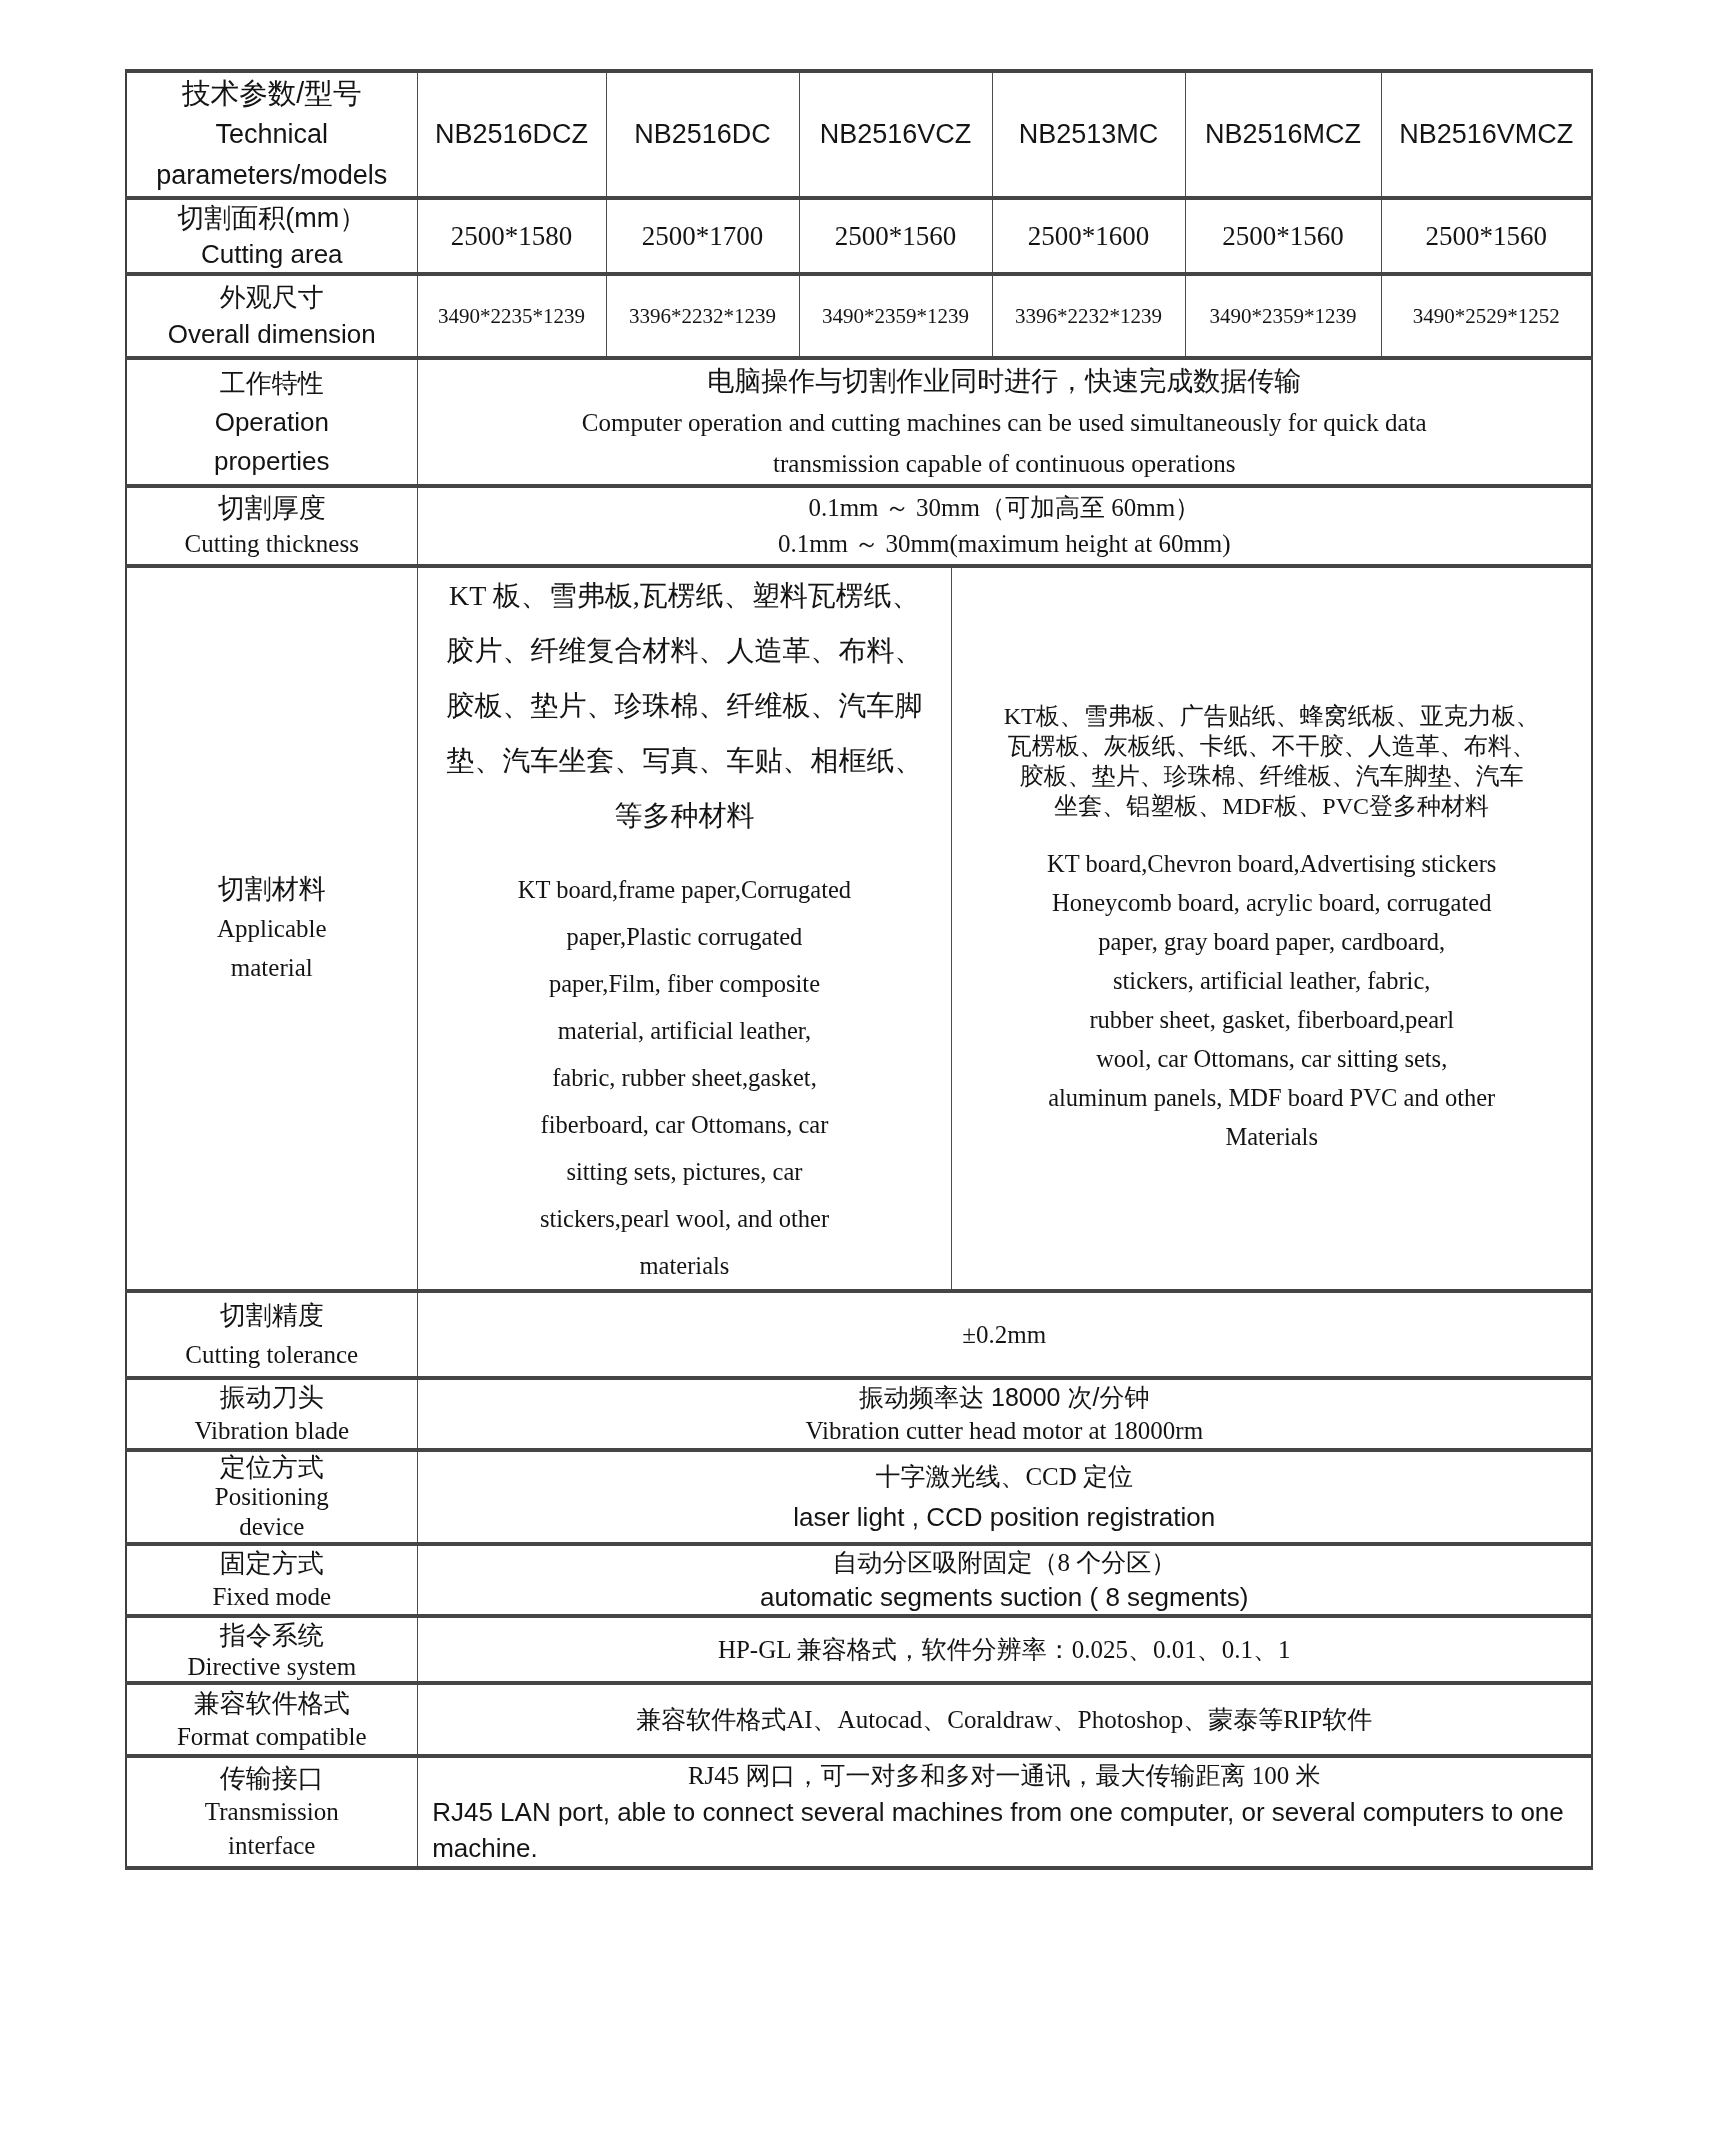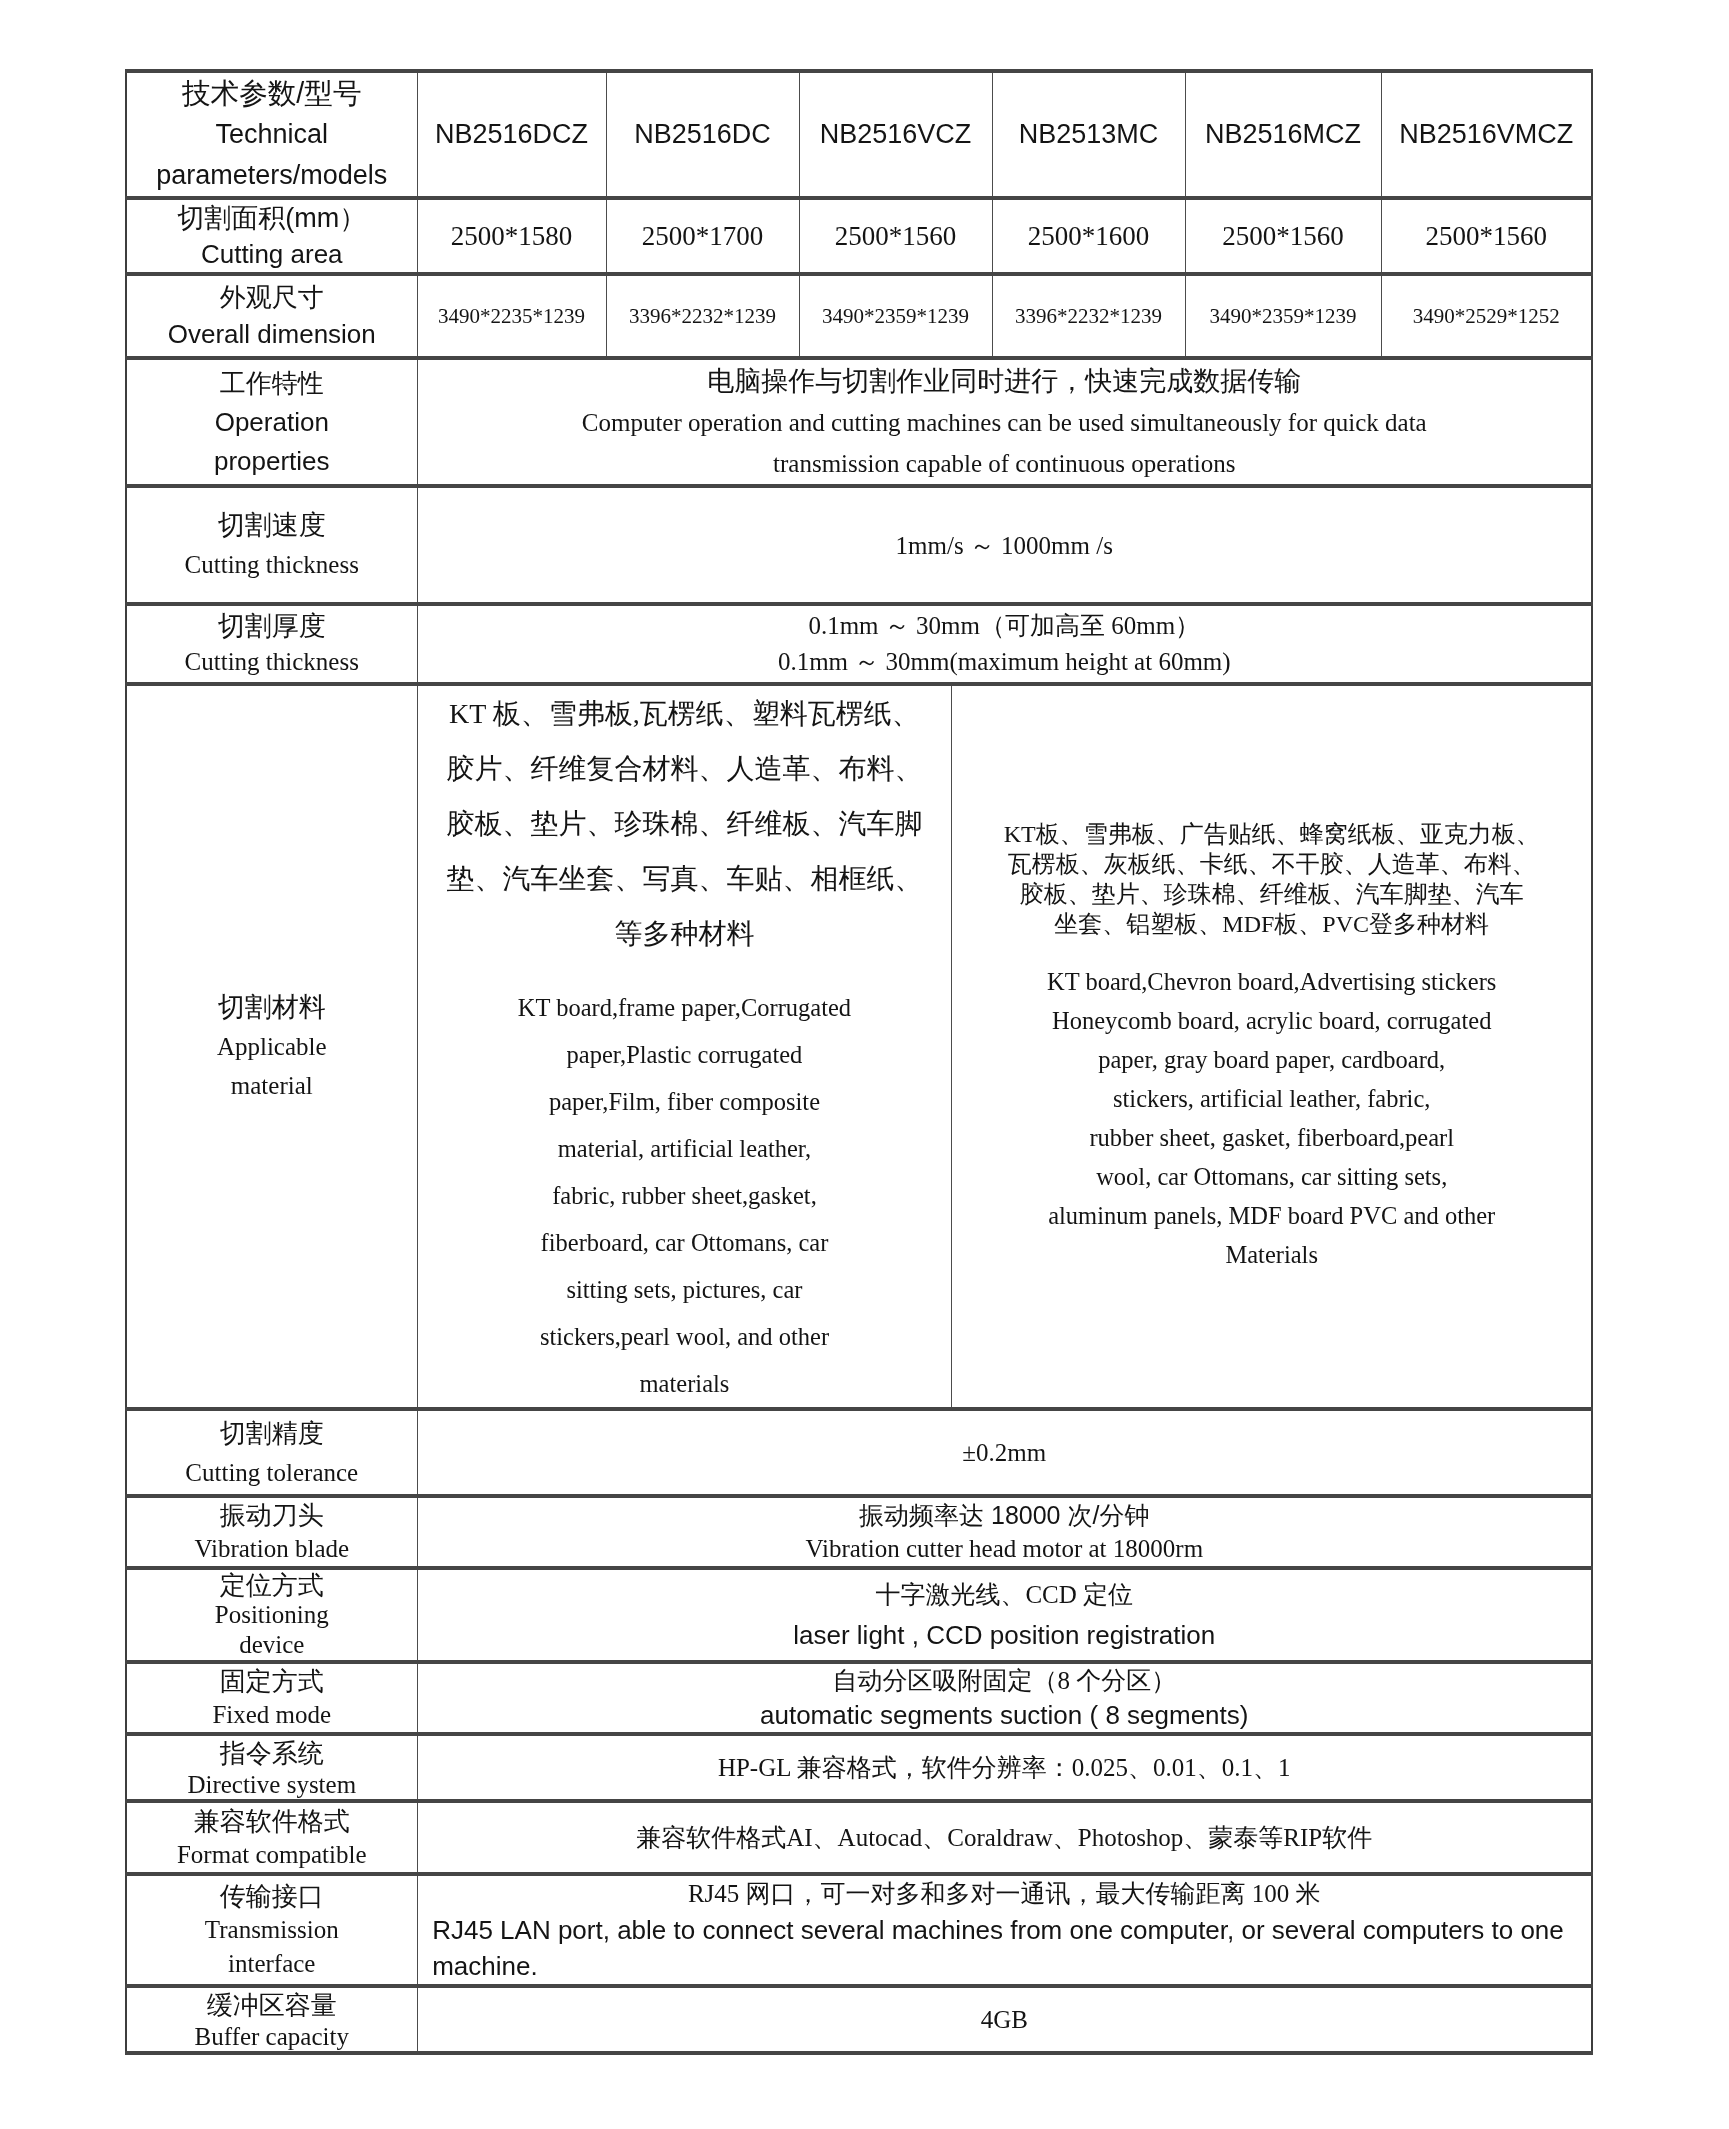--- a/index.html
+++ b/index.html
@@ -101,27 +101,20 @@
       <div class="sans fs32 lh48">Operation</div>
       <div class="sans fs32 lh48">properties</div>
     </td>
     <td colspan="6">
       <div class="sans fs33 lh50">电脑操作与切割作业同时进行，快速完成数据传输</div>
       <div class="serif fs31 lh50">Computer operation and cutting machines can be used simultaneously for quick data</div>
       <div class="serif fs31 lh50">transmission capable of continuous operations</div>
     </td>
   </tr>
 
-  <tr style="height:118px">
-    <td>
-      <div class="serif fs33 lh48">切割速度</div>
-      <div class="serif fs31 lh48">Cutting thickness</div>
-    </td>
-    <td colspan="6" class="serif fs31">1mm/s ～ 1000mm /s</td>
-  </tr>
 
   <tr style="height:80px">
     <td>
       <div class="serif fs33 lh44">切割厚度</div>
       <div class="serif fs31 lh44">Cutting thickness</div>
     </td>
     <td colspan="6">
       <div class="serif fs31 lh44">0.1mm ～ 30mm（可加高至 60mm）</div>
       <div class="serif fs31 lh44">0.1mm ～ 30mm(maximum height at 60mm)</div>
     </td>
@@ -241,23 +234,16 @@
       <div class="sans fs32 lh42">传输接口</div>
       <div class="serif fs31 lh42">Transmission</div>
       <div class="serif fs31 lh42">interface</div>
     </td>
     <td colspan="6">
       <div class="serif fs31 lh44">RJ45 网口，可一对多和多对一通讯，最大传输距离 100 米</div>
       <div class="sans fs32 lh44 just leftal">RJ45 LAN port, able to connect several machines from one computer, or several computers to one machine.</div>
     </td>
   </tr>
 
-  <tr style="height:65px">
-    <td>
-      <div class="sans fs32 lh40">缓冲区容量</div>
-      <div class="serif fs31 lh40">Buffer capacity</div>
-    </td>
-    <td colspan="6" class="serif fs31">4GB</td>
-  </tr>
 
 </tbody>
   </table>
 
 
 </body></html>

